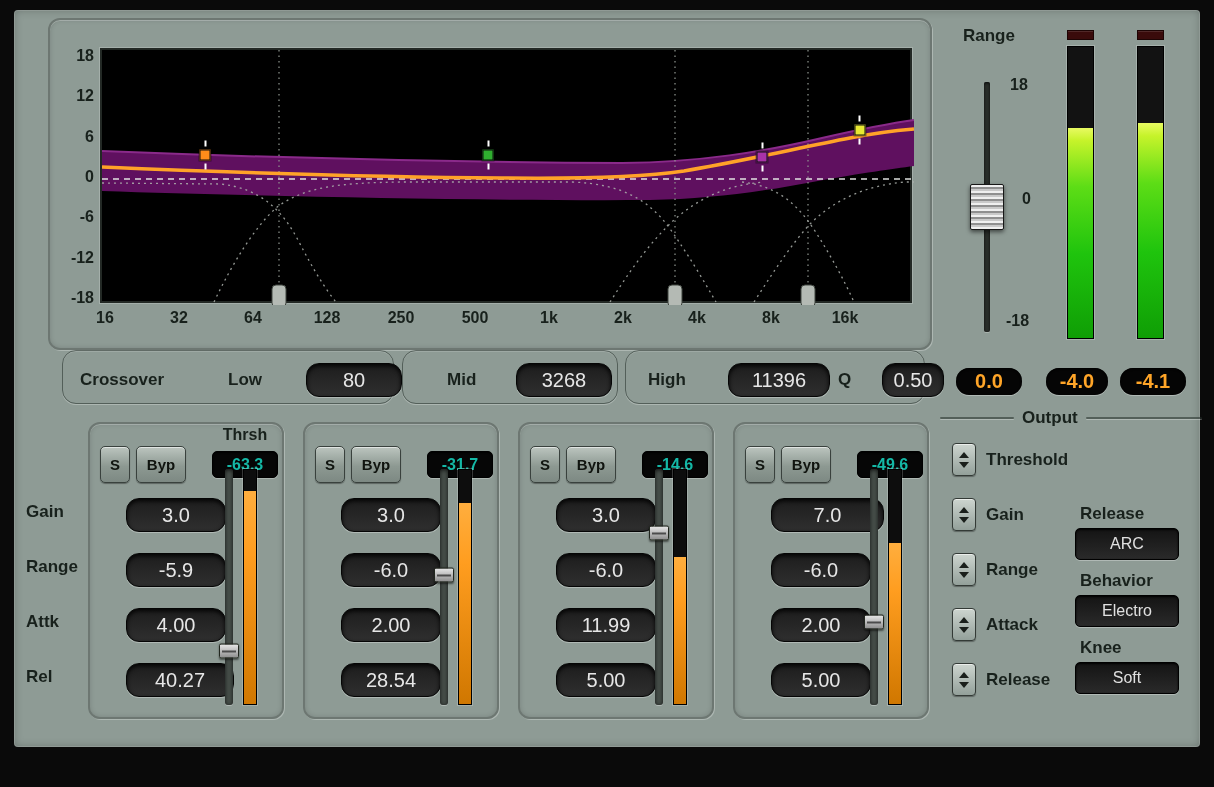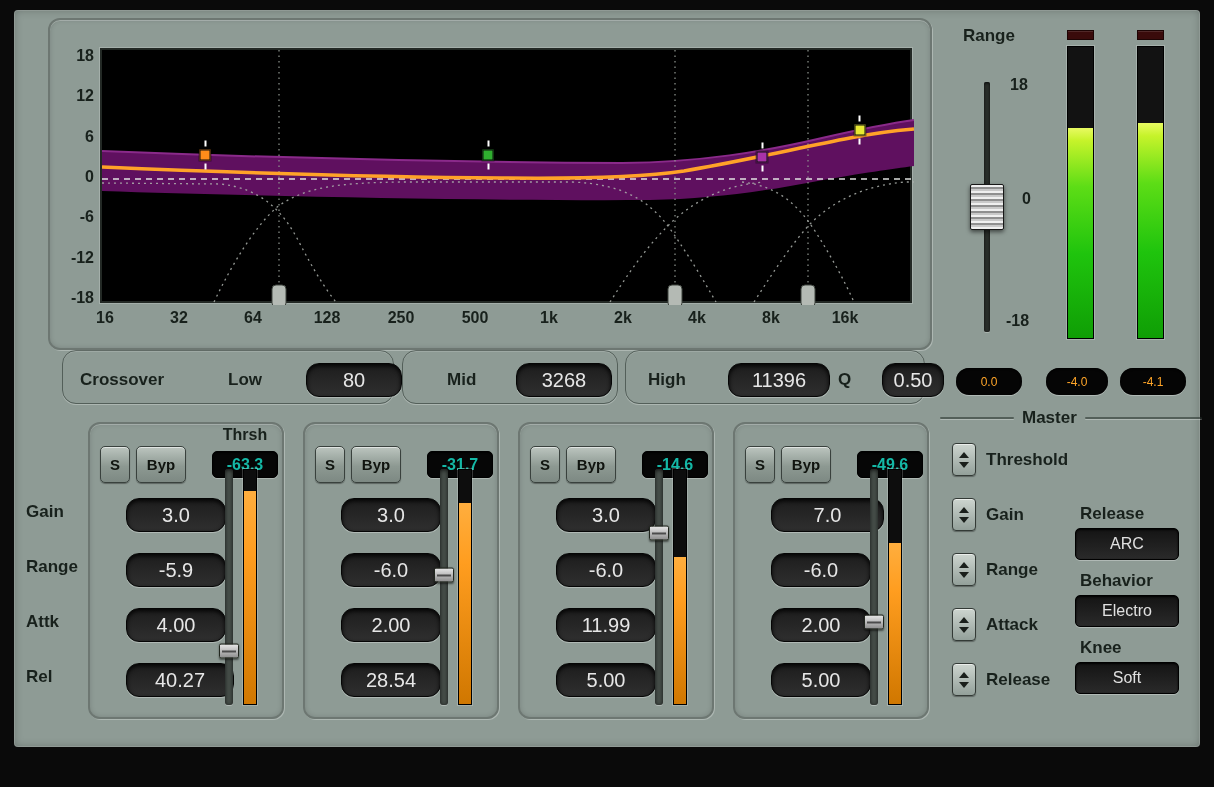--- a/index.html
+++ b/index.html
@@ -26,21 +26,21 @@
   .gmarker::before{top:-10px;} .gmarker::after{bottom:-10px;}
 
   
   .vbox{display:flex;align-items:center;justify-content:center;background:linear-gradient(#1d1d1d,#2f2f2f);
     border:1px solid #050505;border-radius:13px;color:#e6e6e6;font-size:20px;
     box-shadow:0 1px 0 rgba(255,255,255,.3), inset 0 2px 4px rgba(0,0,0,.9);margin-left:28px;}
   .thrbox{display:flex;align-items:center;justify-content:center;background:#060606;border:1px solid #000;
     border-radius:5px;color:#14b8a6;font-weight:bold;font-size:16px;
     box-shadow:0 1px 0 rgba(255,255,255,.28), inset 0 1px 2px #000;}
   .readout{display:flex;align-items:center;justify-content:center;background:#050505;border-radius:13px;
-    color:#ffa528;font-weight:normal;font-size:12px;box-shadow:0 1px 0 rgba(255,255,255,.3), inset 0 1px 2px #000;}
+    color:#ffa528;font-weight:bold;font-size:20px;box-shadow:0 1px 0 rgba(255,255,255,.3), inset 0 1px 2px #000;}
   .gbtn{display:flex;align-items:center;justify-content:center;background:linear-gradient(#bcc5bf,#8d9992 55%,#7d8983);
     border:1px solid #39413d;border-radius:5px;color:#10140f;font-weight:bold;font-size:15px;
     box-shadow:inset 0 1px 0 rgba(255,255,255,.55), 0 1px 1px rgba(0,0,0,.35);}
   .dbtn{display:flex;align-items:center;justify-content:center;background:linear-gradient(#141414,#2a2a2a);
     border:1px solid #000;border-radius:5px;color:#e0e0e0;font-size:16px;
     box-shadow:0 1px 0 rgba(255,255,255,.3), inset 0 1px 2px #000;}
 
   
   .vtrack{position:absolute;width:8px;background:#474f4a;border-radius:3px;
     box-shadow:inset 0 1px 4px rgba(0,0,0,.75), 0 1px 0 rgba(255,255,255,.3);}
@@ -251,21 +251,21 @@
         <div class="vhandle" style="top: 65%;"></div>
       </div>
       <div class="bmeter" style="left:153px;top:45px;height:236px;">
         <div class="bfill" style="height: 69%;"></div>
       </div>
     </div>
 
     <div class="abs" style="left:926px;top:412px;width:262px;height:300px;">
       <div class="abs" style="left:0;top:-14px;width:100%;display:flex;align-items:center;">
         <div class="mline" style="width:74px;"></div>
-        <span class="lbl17" style="padding:0 8px;">Master</span>
+        <span class="lbl17" style="padding:0 8px;">Output</span>
         <div class="mline" style="flex:1;"></div>
       </div>
 
       <div class="abs spin" style="left:12px;top:21px;width:24px;height:33px;">
         <div class="tri-up"></div>
         <div class="tri-down"></div>
       </div>
       <span class="abs lbl17" style="left:46px;top:28px;">Threshold</span>
 
       <div class="abs spin" style="left:12px;top:76px;width:24px;height:33px;">

